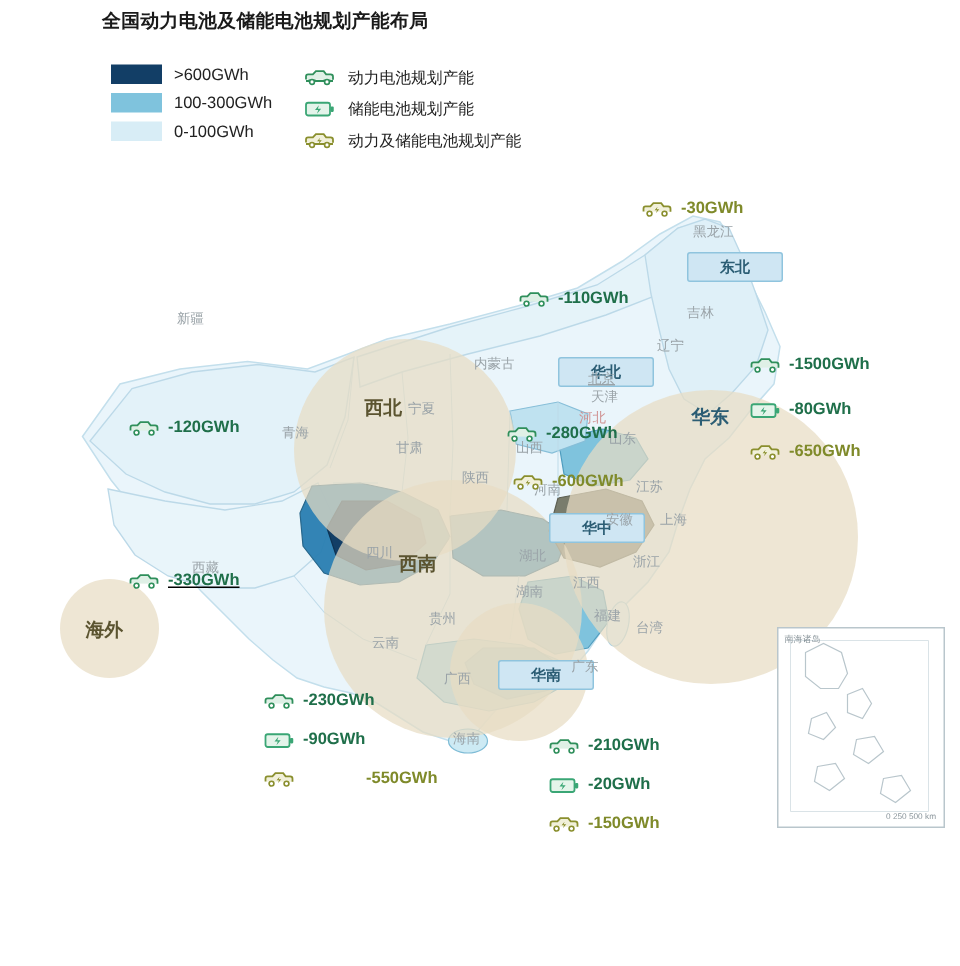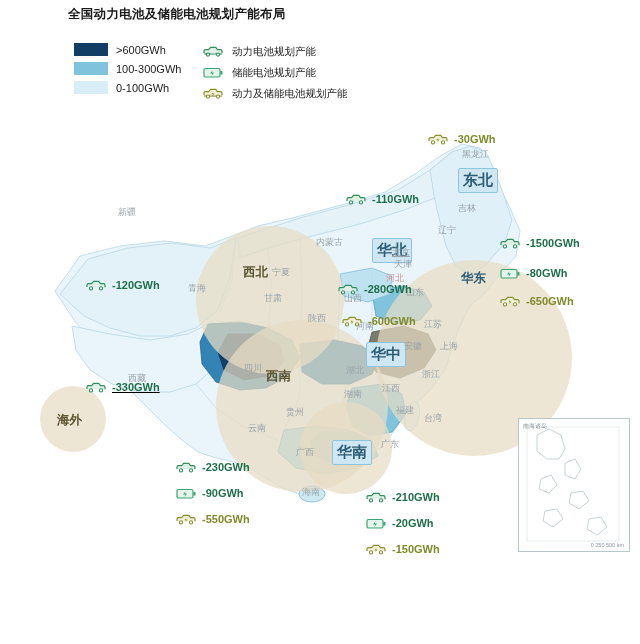--- a/index.html
+++ b/index.html
@@ -38,22 +38,22 @@
   .blob{
     position:absolute;border-radius:50%;
     background:#e8ddc4;opacity:.72;
   }
   .blob-lbl{
     position:absolute;font-size:12.5px;font-weight:bold;color:#5b5430;
     white-space:nowrap;
   }
   .reg-box{
     position:absolute;background:#cfe6f3;border:1px solid #8fc4de;
-    font-size:15px;font-weight:bold;color:#2b5d74;
-    padding:2px 4px;border-radius:2px;white-space:nowrap;
+    font-size:10px;font-weight:bold;color:#2b5d74;
+    padding:2px 21px;border-radius:2px;white-space:nowrap;
   }
 
   
   .pv{position:absolute;font-size:9px;color:#9aa3a8;white-space:nowrap;}
 
   
   .callout{position:absolute;display:flex;align-items:center;white-space:nowrap;}
   .callout .ic{width:24px;height:14px;display:flex;align-items:center;justify-content:center;flex:0 0 24px;}
   .callout .val{font-size:11px;font-weight:bold;color:#1f6f4a;margin-left:4px;}
 
@@ -349,21 +349,21 @@
       <span class="ic">
         <svg width="22" height="13" viewBox="0 0 22 13">
             <rect x="2" y="2.5" width="16" height="8.5" rx="1.5" fill="#e4f4ea" stroke="#3aa675" stroke-width="1.2"></rect>
             <rect x="18.3" y="5" width="2.2" height="3.6" rx=".7" fill="#3aa675"></rect>
             <path d="M10.6 4.2 8 7.4h2.2l-.9 2.5 2.8-3.4h-2.2z" fill="#3aa675"></path>
           </svg>
       </span>
       <span class="val">-90GWh</span>
     </div>
 
-    <div class="callout" style="left:174px;top:416px;">
+    <div class="callout" style="left:174px;top:416px;gap:42px;">
       <span class="ic">
         <svg width="24" height="13" viewBox="0 0 24 13">
             <path d="M3 8V6c0-.8.6-1.4 1.4-1.4h3.2L9.6 2.4h5.2l1.6 2.2h3c.9 0 1.6.7 1.6 1.6v2" fill="#f1f0d9" stroke="#8a8f2e" stroke-width="1.2"></path>
             <circle cx="7" cy="9.4" r="1.6" fill="#fff" stroke="#8a8f2e" stroke-width="1.1"></circle>
             <circle cx="17" cy="9.4" r="1.6" fill="#fff" stroke="#8a8f2e" stroke-width="1.1"></circle>
             <path d="M12.4 4.8 10.4 7.2h1.6l-.7 2 2.2-2.7h-1.7z" fill="#8a8f2e"></path>
           </svg>
       </span>
       <span class="val" style="color:#7f8a2a;">-550GWh</span>
     </div>

